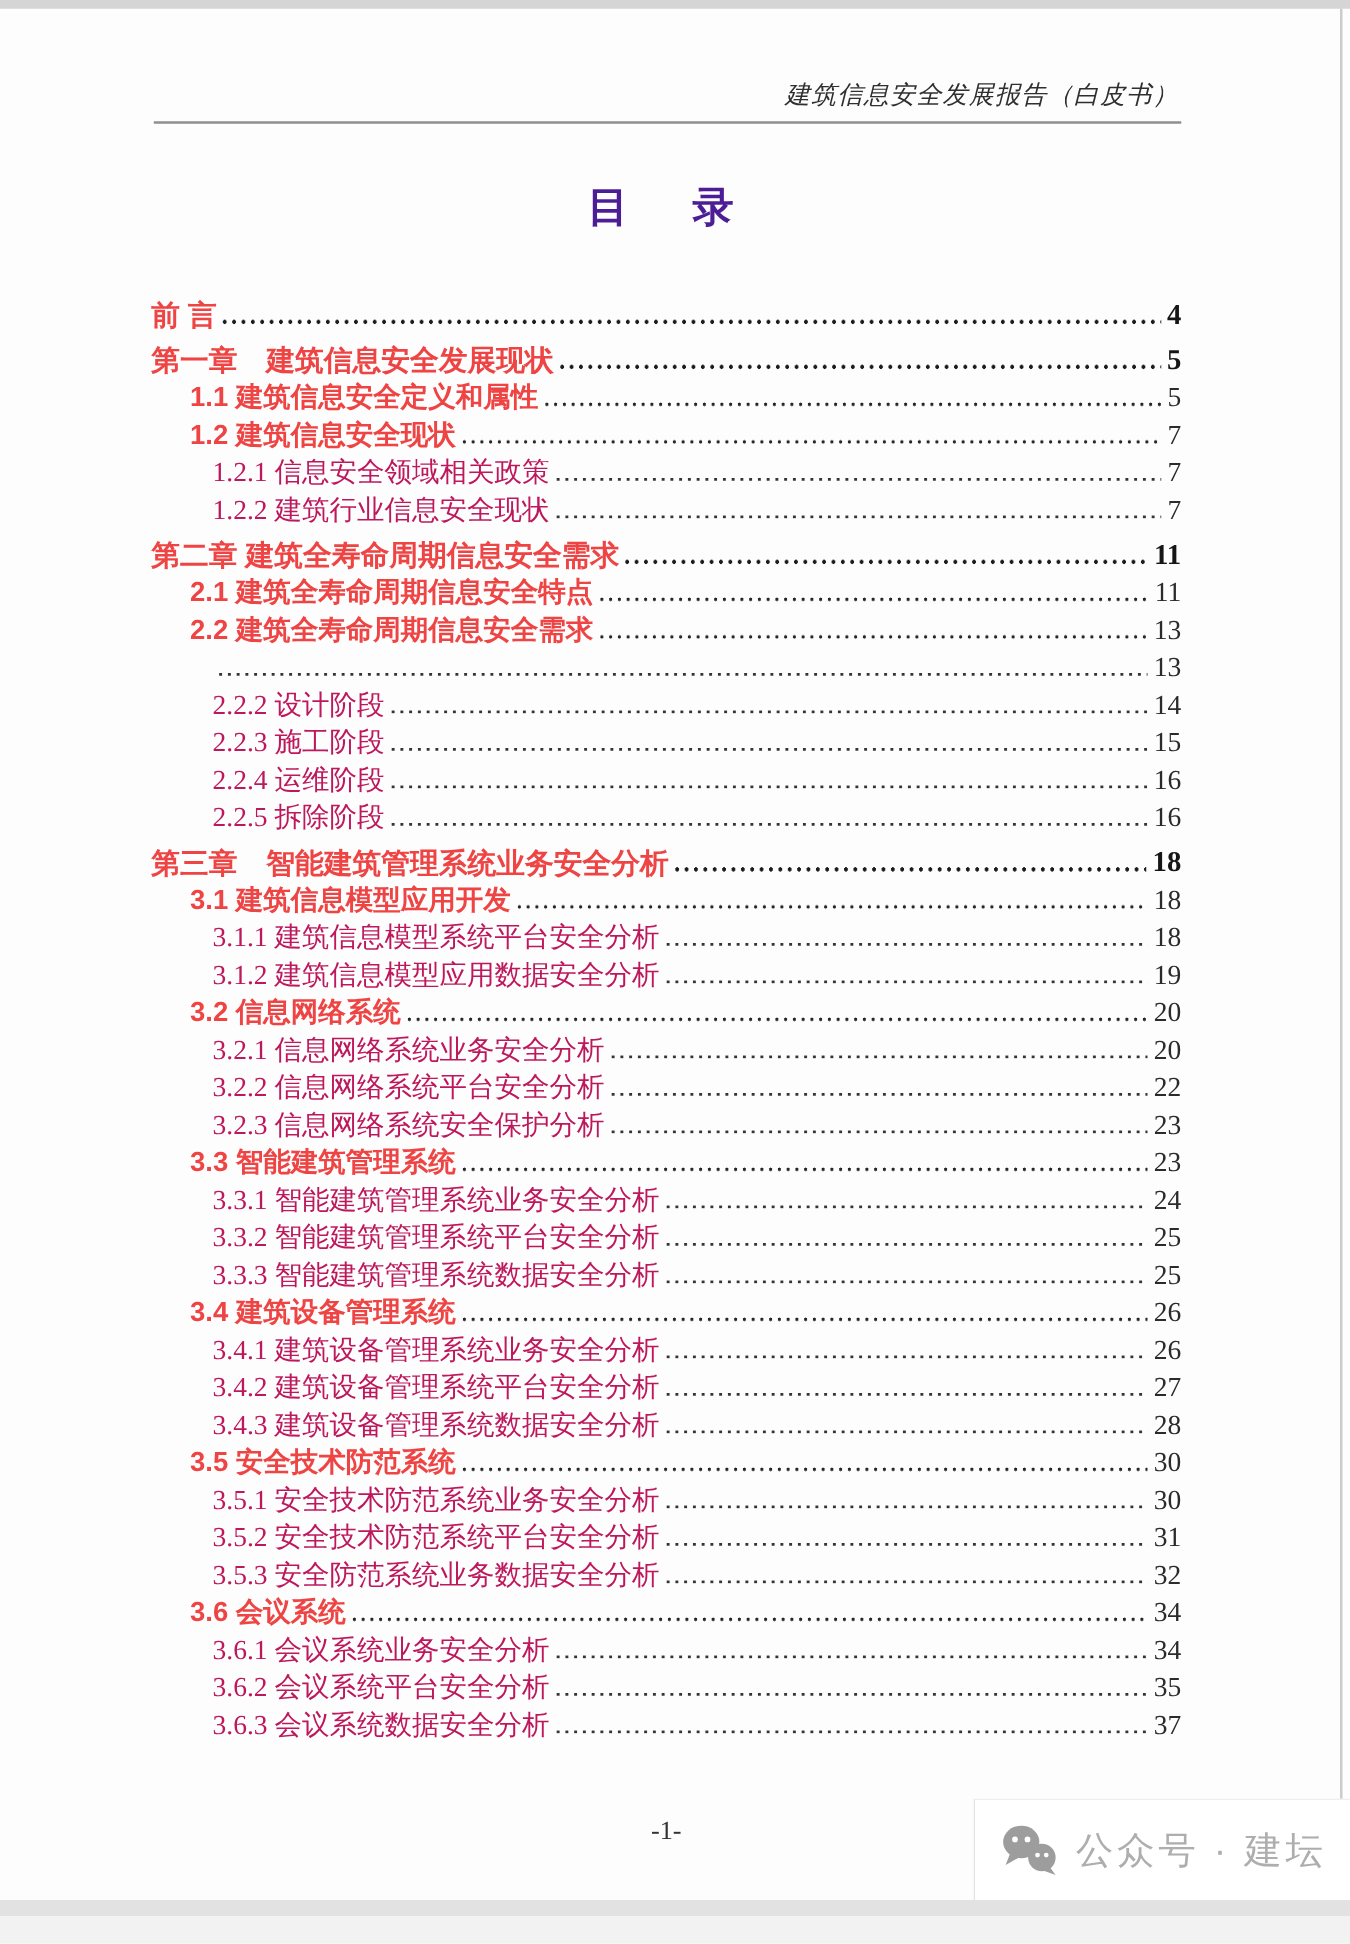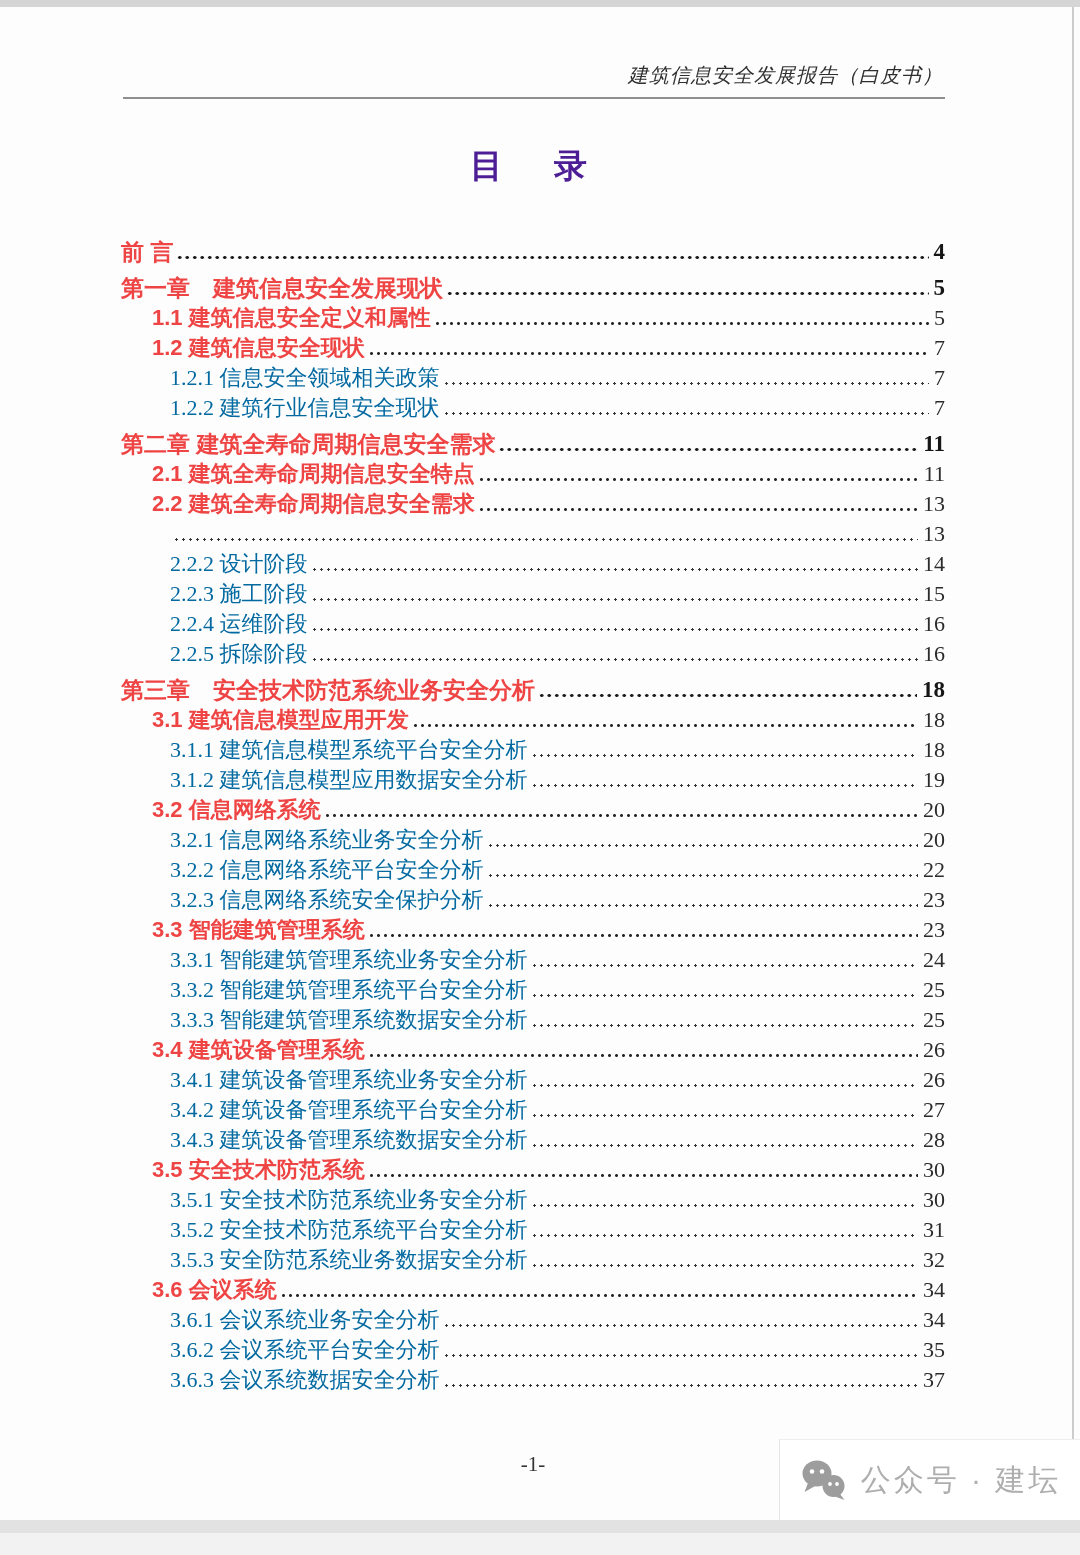--- a/index.html
+++ b/index.html
@@ -32,21 +32,21 @@
 
   .toc { position:absolute; top:237px; left:0; right:0; }
   .toc-row { display:flex; align-items:flex-end; height:30px; font-size:22px; }
   .toc-row.lvl0 { font-size:23px; }
   .toc-row.lvl0:not(:first-child) { margin-top:6px; }
   .toc-row.lvl1 { padding-left:31px;justify-content:center; }
   .toc-row.lvl2 { padding-left:49px; }
 
   .toc-label { white-space:pre; line-height:30px; flex:0 0 auto; }
   .lvl0 .toc-label, .lvl1 .toc-label { font-weight:700; font-family:"Liberation Sans", sans-serif; color:#ef4444; }
-  .lvl2 .toc-label { color:#0369a1; }
+  .lvl2 .toc-label { color:#be185d; }
 
   .toc-leader {
     flex:1 1 auto; height:5px; margin:0 5px 7px 3px;
     background-image:radial-gradient(circle, #343434 1.1px, transparent 1.35px);
     background-size:7px 5px; background-repeat:repeat-x; background-position:left center;
   }
   .lvl0 .toc-leader {
     background-image:radial-gradient(circle, #1c1c1c 1.55px, transparent 1.8px);
     background-size:7.5px 5px;
   }
@@ -151,21 +151,21 @@
           <span class="toc-label">2.2.4 运维阶段</span>
           <span class="toc-leader"></span>
           <span class="toc-page">16</span>
         </div>
         <div class="toc-row lvl2">
           <span class="toc-label">2.2.5 拆除阶段</span>
           <span class="toc-leader"></span>
           <span class="toc-page">16</span>
         </div>
         <div class="toc-row lvl0">
-          <span class="toc-label">第三章　安全技术防范系统业务安全分析</span>
+          <span class="toc-label">第三章　智能建筑管理系统业务安全分析</span>
           <span class="toc-leader"></span>
           <span class="toc-page">18</span>
         </div>
         <div class="toc-row lvl1">
           <span class="toc-label">3.1 建筑信息模型应用开发</span>
           <span class="toc-leader"></span>
           <span class="toc-page">18</span>
         </div>
         <div class="toc-row lvl2">
           <span class="toc-label">3.1.1 建筑信息模型系统平台安全分析</span>

